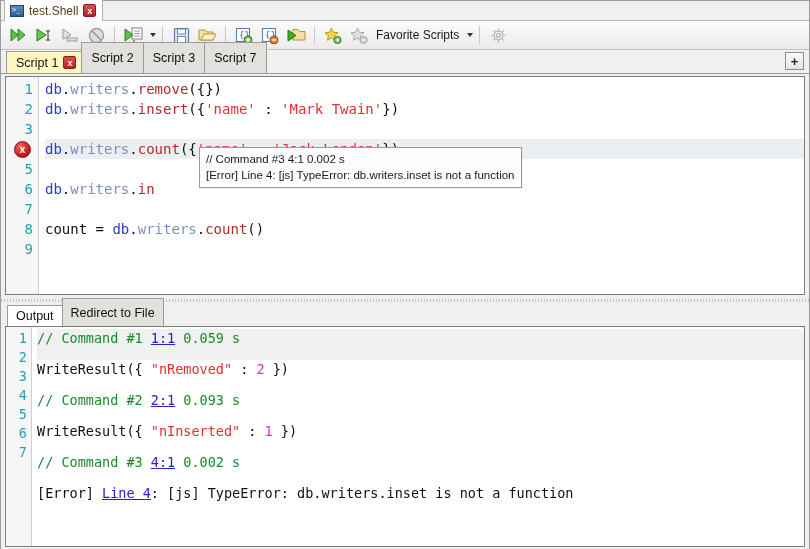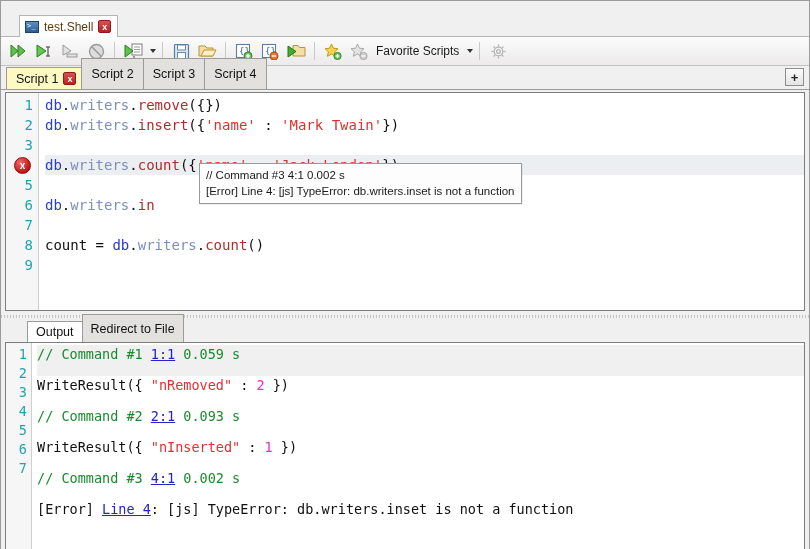--- a/index.html
+++ b/index.html
@@ -15,25 +15,25 @@
     width: 810px; height: 549px;
     background: #f0f0f0;
     box-sizing: border-box;
     border: 1px solid #9b9b9b;
     display: flex;
     flex-direction: column;
   }
 
   
   .doc-tabbar {
-    height: 36px;
+    height: 20px;
     background: #f0f0f0;
     display: flex;
     align-items: flex-end;
-    padding-left: 18px;
+    padding-left: 3px;
     border-bottom: 1px solid #b5b5b5;
     box-sizing: border-box;
     flex: 0 0 auto;
   }
   .doc-tab {
     height: 22px;
     display: flex;
     align-items: center;
     gap: 5px;
     padding: 0 6px 0 5px;
@@ -303,21 +303,20 @@
     box-sizing: border-box;
     margin-right: -1px;
     cursor: pointer;
     white-space: nowrap;
   }
   .out-tab.active {
     background: #ffffff;
     height: 21px;
     z-index: 2;
     position: relative;
-    margin-left: 20px;
   }
   .output-wrap {
     flex: 1 1 auto;
     background: #f0f0f0;
     padding: 0 4px 3px 4px;
     box-sizing: border-box;
   }
   .output {
     width: 100%; height: 100%;
     background: #ffffff;
@@ -569,21 +568,21 @@
       <span>Script 1</span>
       <span class="close-chip">x</span>
     </div>
     <div class="script-tab">
       <span>Script 2</span>
     </div>
     <div class="script-tab">
       <span>Script 3</span>
     </div>
     <div class="script-tab">
-      <span>Script 4</span>
+      <span>Script 7</span>
     </div>
     <div class="tabbar-addbtn">+</div>
   </div>
 
   <div class="editor-wrap">
     <div class="editor">
       <div class="gutter" id="editor-gutter">
           <div class="ln">1</div>
           <div class="ln">2</div>
           <div class="ln">3</div>

